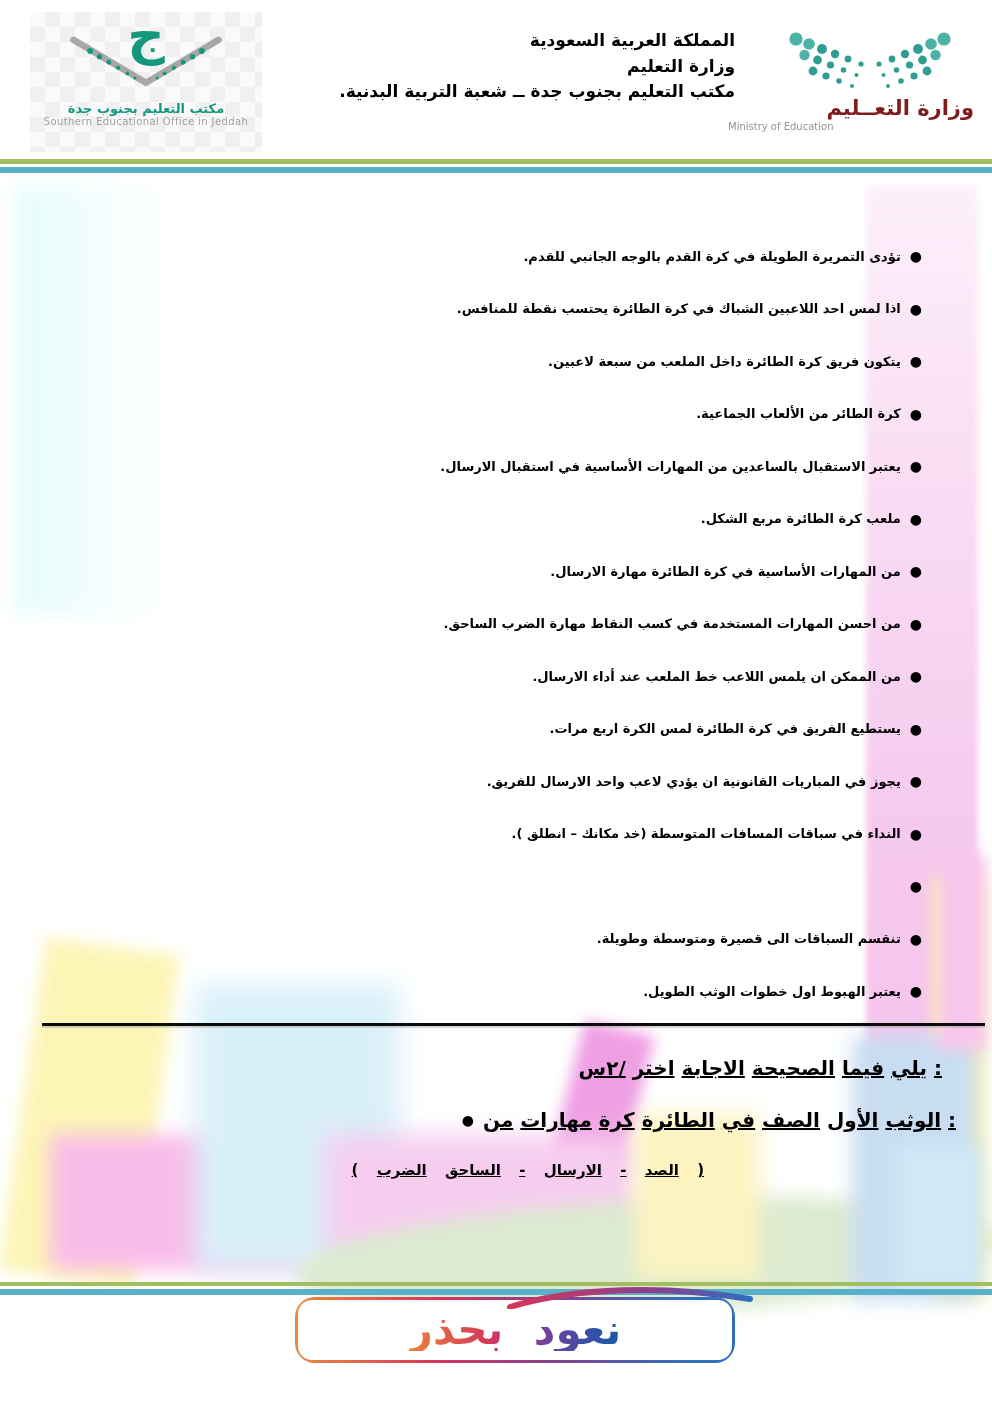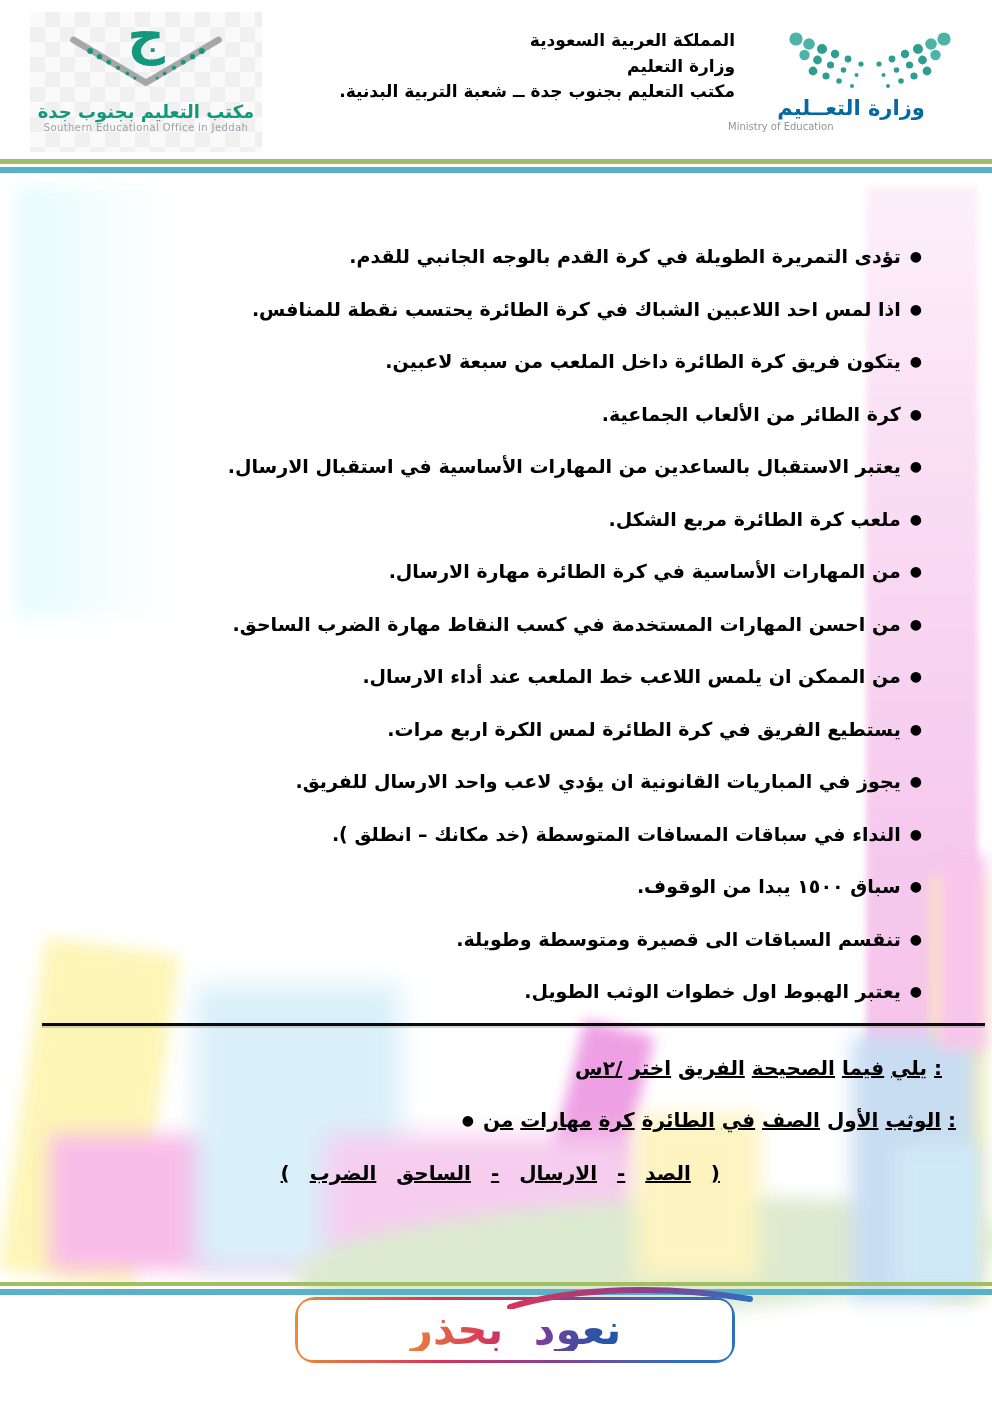--- a/index.html
+++ b/index.html
@@ -20,48 +20,48 @@
   .b-blue-right{left:852px;top:1035px;width:125px;height:265px;background:#c8ddf2;filter:blur(10px);}
   .b-pink-right-top{left:938px;top:855px;width:48px;height:195px;background:#f8c6ec;filter:blur(7px);}
   .b-yellow-mid{left:635px;top:1115px;width:125px;height:165px;background:#fcf3c0;filter:blur(11px);}
   .b-cyan-right-low{left:895px;top:1145px;width:85px;height:145px;background:#cfe9f6;filter:blur(9px);}
   
   .hdr-left-logo{position:absolute;left:30px;top:12px;width:232px;height:140px;z-index:1;
     background:
       linear-gradient(45deg,#f0f0f0 25%,transparent 25%,transparent 75%,#f0f0f0 75%) 0 0/30px 30px,
       linear-gradient(45deg,#f0f0f0 25%,#fafafa 25%,#fafafa 75%,#f0f0f0 75%) 15px 15px/30px 30px;
     display:flex;flex-direction:column;align-items:center;justify-content:flex-start;}
-  .jlogo-title{color:#14987d;font-weight:bold;font-size:18px;direction:rtl;margin-top:-4px;}
+  .jlogo-title{color:#14987d;font-weight:bold;font-size:13px;direction:rtl;margin-top:-4px;}
   .jlogo-sub{color:#9aa0a3;font-size:10px;letter-spacing:.4px;}
   .hdr-center{position:absolute;left:295px;top:28px;width:440px;z-index:1;direction:rtl;
     font-size:17px;font-weight:bold;color:#000;line-height:25.5px;}
   .hdr-moe-logo{position:absolute;left:712px;top:28px;width:262px;height:126px;z-index:1;}
   .moe-dots-wrap{margin-left:58px;}
-  .moe-title{color:#0369a1;font-weight:bold;font-size:21px;direction:rtl;text-align:center;margin:2px 0 0 16px;}
+  .moe-title{color:#7f1d1d;font-weight:bold;font-size:21px;direction:rtl;text-align:right;margin:2px 0 0 16px;}
   .moe-sub{color:#8f9599;font-size:10px;margin:1px 0 0 16px;}
   
   .rule{position:absolute;left:0;width:992px;z-index:1;}
   .rule-green-top{top:159px;height:5px;background:#a0be62;}
   .rule-blue-top{top:167px;height:6px;background:#58b1c9;}
   .rule-green-bot{top:1282px;height:4px;background:#a0be62;}
   .rule-blue-bot{top:1289px;height:6px;background:#58b1c9;}
   
   .stmts{position:absolute;top:230px;right:70px;left:40px;z-index:1;direction:rtl;}
   .stmt{height:52.5px;display:flex;align-items:center;gap:9px;}
   .s-bullet{font-size:14px;line-height:1;}
-  .s-text{font-size:19px;font-weight:bold;color:#000;white-space:nowrap;}
+  .s-text{font-size:13px;font-weight:bold;color:#000;white-space:nowrap;}
   
   .sep-line{position:absolute;top:1023px;left:42px;width:943px;height:3px;background:#0b0b0b;z-index:1;
     box-shadow:0 2px 0 rgba(140,140,140,.35);}
   
   .q-heading{position:absolute;top:1056px;right:50px;z-index:1;direction:ltr;font-size:20px;font-weight:bold;color:#000;white-space:nowrap;}
   .q-item{position:absolute;top:1108px;right:36px;z-index:1;direction:ltr;display:flex;align-items:center;gap:9px;
     font-size:20px;font-weight:bold;color:#000;white-space:nowrap;}
   .q-item .s-bullet{font-size:14px;}
-  .q-options{position:absolute;top:1161px;right:272px;z-index:1;direction:ltr;font-size:20px;font-weight:bold;color:#000;
+  .q-options{position:absolute;top:1161px;right:288px;z-index:1;direction:ltr;font-size:15px;font-weight:bold;color:#000;
     white-space:nowrap;word-spacing:13px;}
   .tk{display:inline-block;text-decoration:underline;}
   
   .badge{position:absolute;left:295px;top:1297px;width:440px;height:66px;z-index:2;border-radius:20px;padding:3px;
     box-sizing:border-box;background:linear-gradient(90deg,#e98a3c 0%,#d6365a 32%,#8a3f90 58%,#2f6fc0 88%);}
   .badge-inner{width:100%;height:100%;background:#fff;border-radius:14px;display:flex;align-items:center;justify-content:center;}
   .badge-text{direction:rtl;font-size:42px;font-weight:bold;word-spacing:16px;
     background:linear-gradient(90deg,#e9813a 0%,#d6365a 38%,#7a3f9b 62%,#2456a8 92%);
     -webkit-background-clip:text;background-clip:text;color:transparent;line-height:1;}
   .badge-swoosh{position:absolute;left:210px;top:-14px;width:250px;height:26px;z-index:3;pointer-events:none;}
@@ -214,37 +214,36 @@
       <span class="s-text">يجوز في المباريات القانونية ان يؤدي لاعب واحد الارسال للفريق.</span>
     </div>
 
     <div class="stmt">
       <span class="s-bullet">●</span>
       <span class="s-text">النداء في سباقات المسافات المتوسطة (خد مكانك – انطلق ).</span>
     </div>
 
     <div class="stmt">
       <span class="s-bullet">●</span>
-      <span class="s-text">سباق ١٥٠٠ يبدا من الوقوف.</span>
     </div>
 
     <div class="stmt">
       <span class="s-bullet">●</span>
       <span class="s-text">تنقسم السباقات الى قصيرة ومتوسطة وطويلة.</span>
     </div>
 
     <div class="stmt">
       <span class="s-bullet">●</span>
       <span class="s-text">يعتبر الهبوط اول خطوات الوثب الطويل.</span>
     </div>
   </div>
 
   <div class="sep-line"></div>
 
-  <div class="q-heading"><span class="tk"><bdi>س</bdi><bdi>٢</bdi><bdi>/</bdi></span> <span class="tk"><bdi>اختر</bdi></span> <span class="tk"><bdi>الفريق</bdi></span> <span class="tk"><bdi>الصحيحة</bdi></span> <span class="tk"><bdi>فيما</bdi></span> <span class="tk"><bdi>يلي</bdi></span> <span class="tk"><bdi>:</bdi></span></div>
+  <div class="q-heading"><span class="tk"><bdi>س</bdi><bdi>٢</bdi><bdi>/</bdi></span> <span class="tk"><bdi>اختر</bdi></span> <span class="tk"><bdi>الاجابة</bdi></span> <span class="tk"><bdi>الصحيحة</bdi></span> <span class="tk"><bdi>فيما</bdi></span> <span class="tk"><bdi>يلي</bdi></span> <span class="tk"><bdi>:</bdi></span></div>
   <div class="q-item">
     <span class="s-bullet">●</span>
     <span><span class="tk"><bdi>من</bdi></span> <span class="tk"><bdi>مهارات</bdi></span> <span class="tk"><bdi>كرة</bdi></span> <span class="tk"><bdi>الطائرة</bdi></span> <span class="tk"><bdi>في</bdi></span> <span class="tk"><bdi>الصف</bdi></span> <span class="tk"><bdi>الأول</bdi></span> <span class="tk"><bdi>الوثب</bdi></span> <span class="tk"><bdi>:</bdi></span></span>
   </div>
   <div class="q-options"><span class="tk"><bdi>(</bdi></span> <span class="tk"><bdi>الضرب</bdi></span> <span class="tk"><bdi>الساحق</bdi></span> <span class="tk"><bdi>-</bdi></span> <span class="tk"><bdi>الارسال</bdi></span> <span class="tk"><bdi>-</bdi></span> <span class="tk"><bdi>الصد</bdi></span> <span class="tk"><bdi>)</bdi></span></div>
 
   <div class="rule rule-green-bot"></div>
   <div class="rule rule-blue-bot"></div>
 
   <div class="badge">

